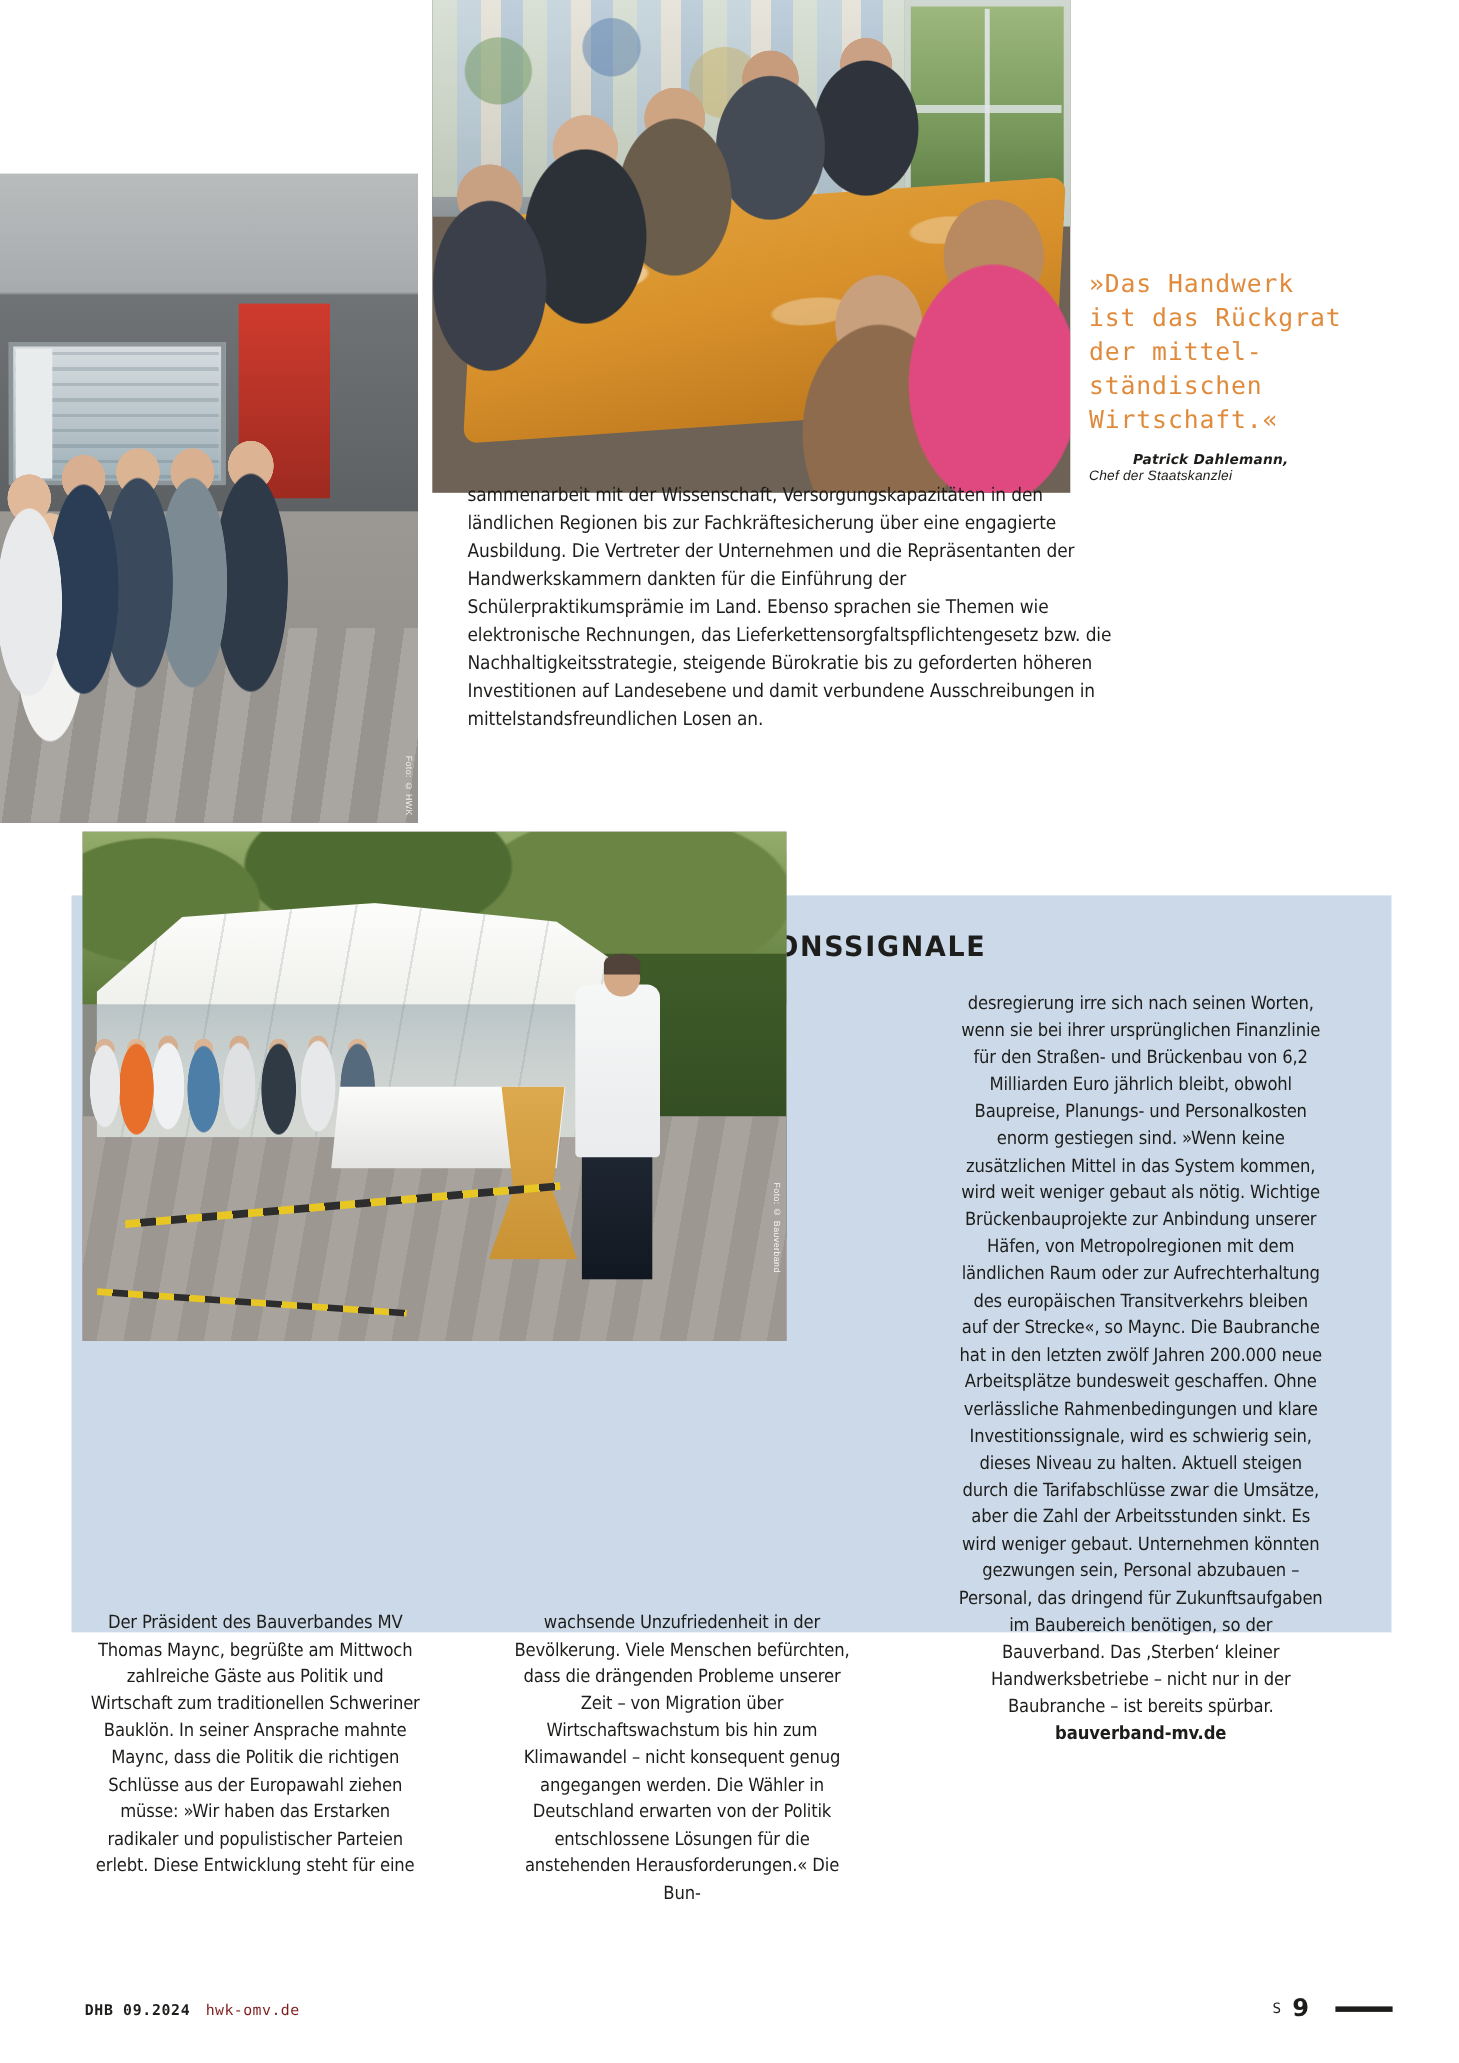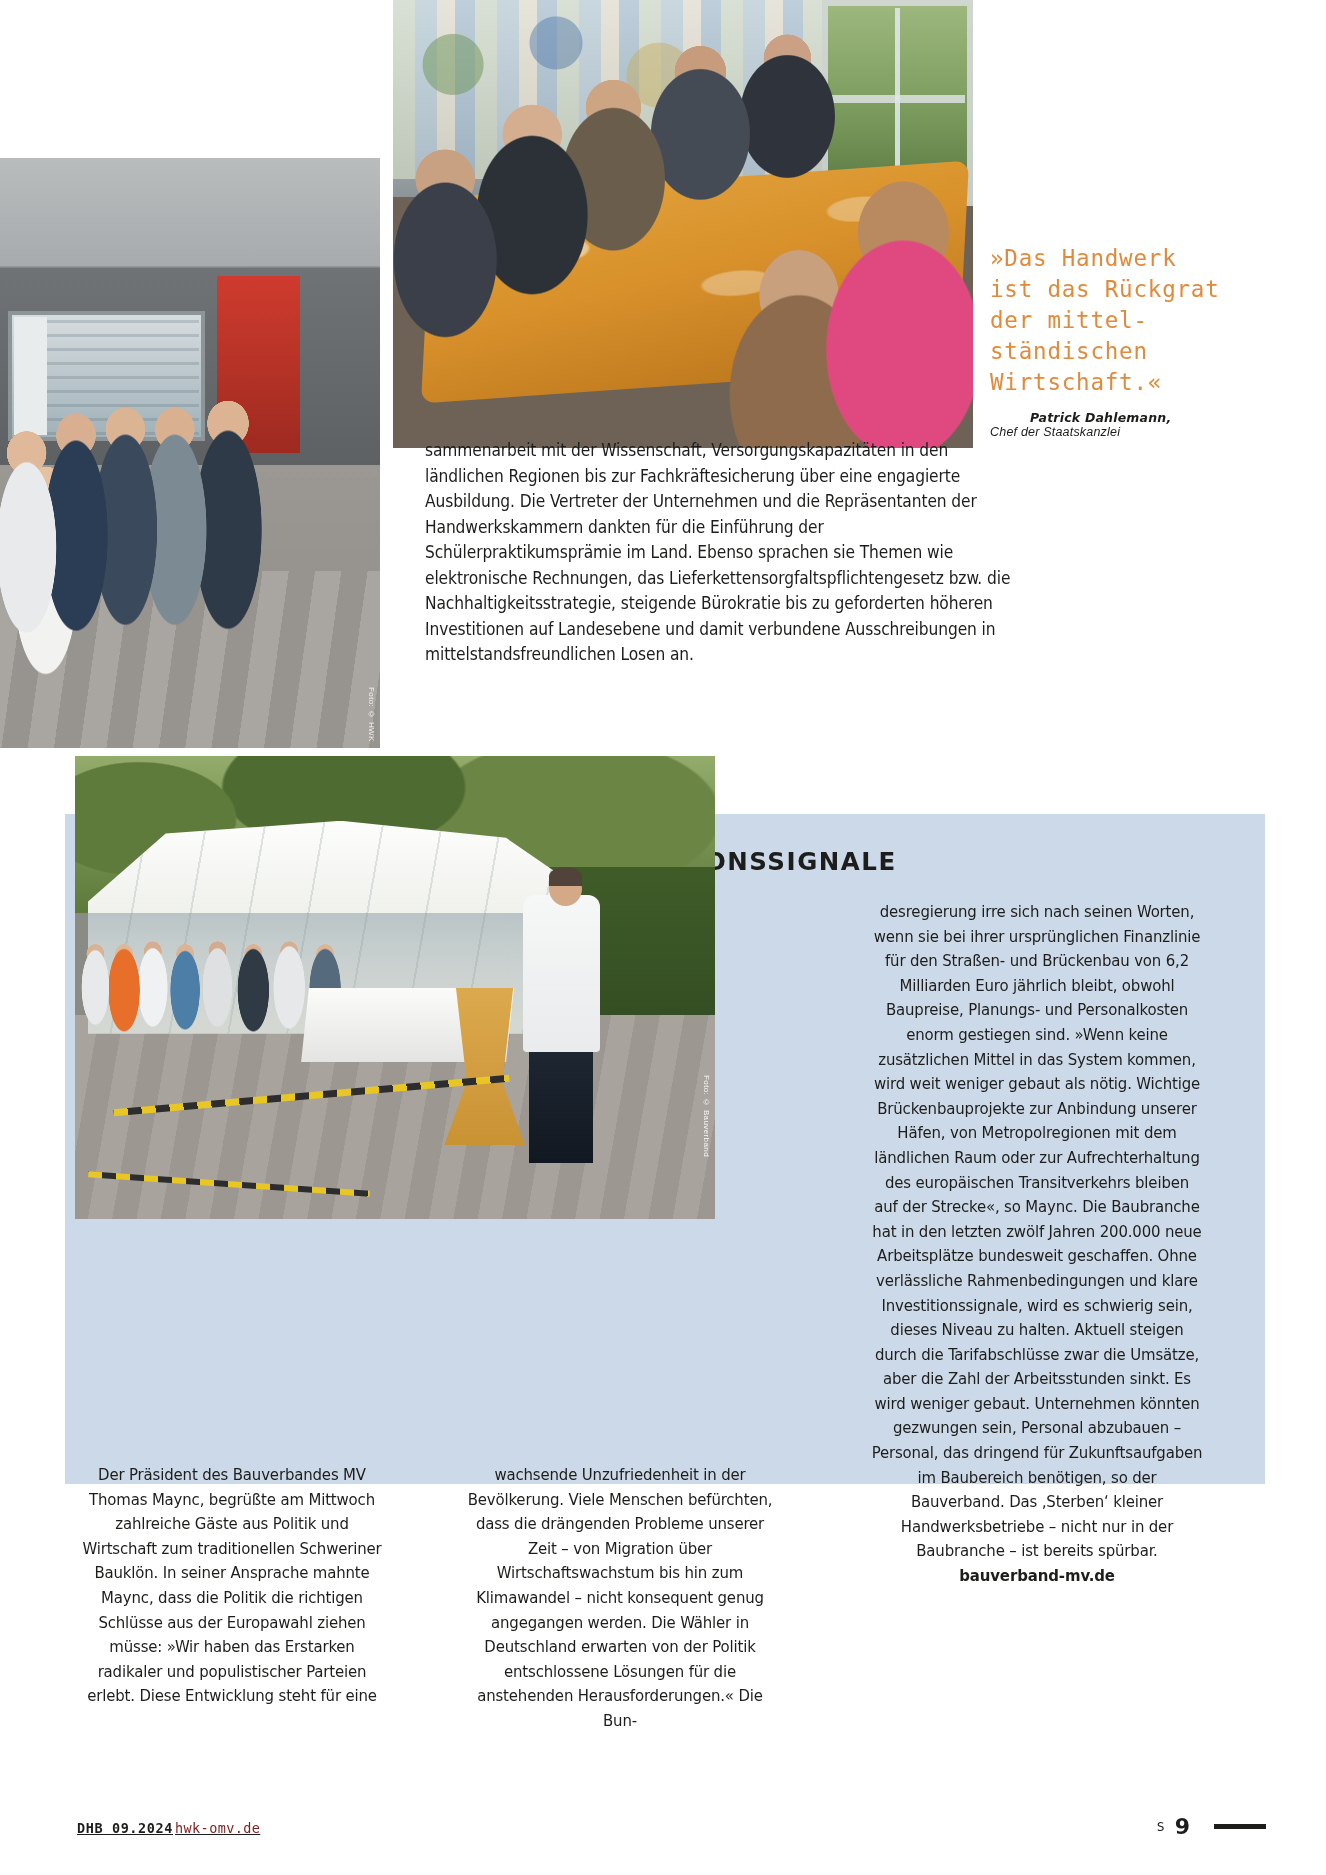--- a/index.html
+++ b/index.html
@@ -375,22 +375,21 @@
     letter-spacing: -0.1px;
   }
 
   
   .footer-left {
     position: absolute;
     left: 77px;
     top: 1820px;
     display: flex;
     align-items: flex-start;
-    gap: 2px;
-    text-decoration: underline;
+    gap: 14px;
   }
   .footer-issue {
     font-family: "DejaVu Sans Mono", monospace;
     font-weight: bold;
     font-size: 13.5px;
     letter-spacing: .6px;
     color: #1d1d1b;
   }
   .footer-site {
     font-family: "DejaVu Sans Mono", monospace;

